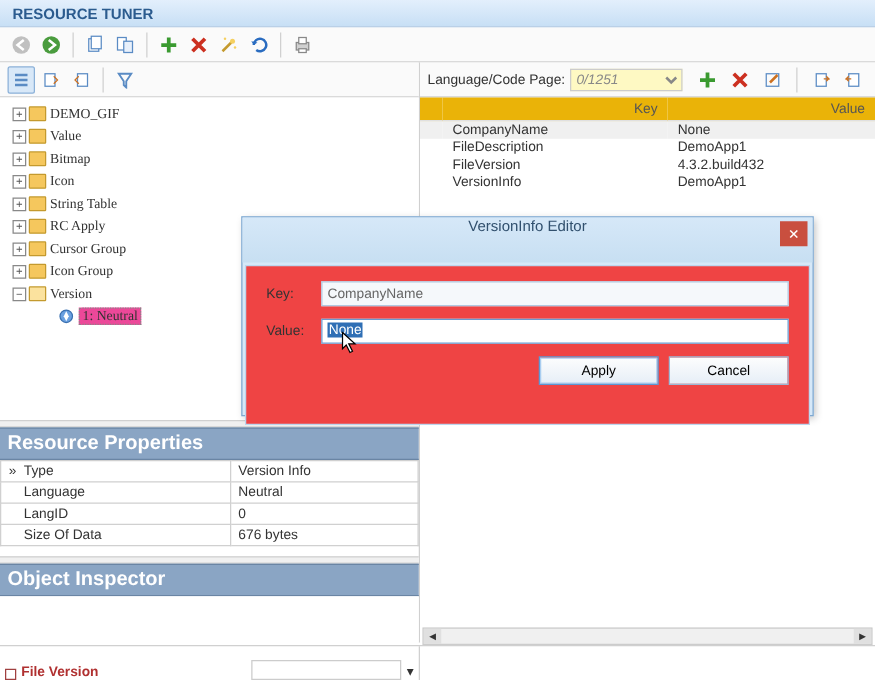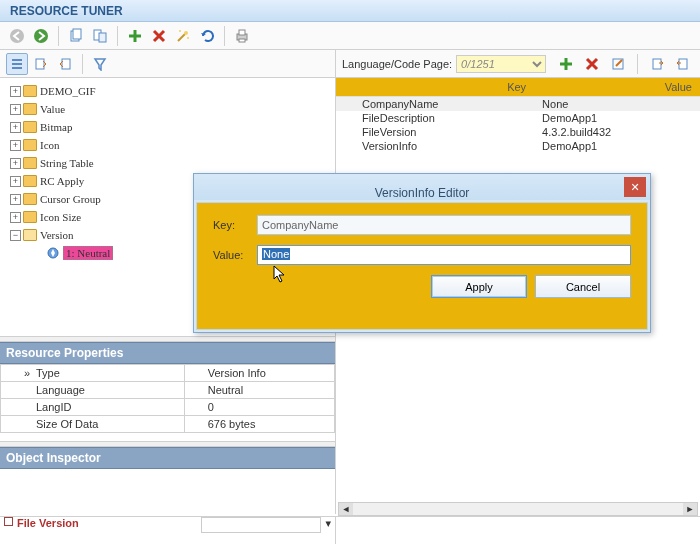--- a/index.html
+++ b/index.html
@@ -16,51 +16,51 @@
 .left-toolbar { height: 28px; display: flex; align-items: center; padding: 0 6px; gap: 2px; border-bottom: 1px solid #d0d0d0; background: #fafafa; }
 .tree { flex: 0 0 auto; height: 258px; overflow: auto; padding: 4px 6px; background: #fff; }
 .tree-item { display: flex; align-items: center; height: 18px; padding-left: 4px; gap: 2px; cursor: default; }
 .tree-item .expander { width: 11px; height: 11px; border: 1px solid #888; font-size: 9px; line-height: 9px; text-align: center; color: #555; cursor: pointer; }
 .tree-item .folder { width: 14px; height: 12px; background: #f5c75d; border: 1px solid #c49a2e; border-radius: 1px; position: relative; }
 .tree-item .folder.open { background: #fbe29e; }
 .tree-item.selected span.label { background: #ec4899; border: 1px dotted #888; padding: 0 2px; }
 .tree-item .label { margin-left: 1px; font-family: Liberation Serif, serif; }
 .tree-sub { padding-left: 36px; }
 
-.props-header { background: #8aa5c4; color: #fff; padding: 3px 6px; font-weight: bold; font-size: 12px; border-top: 1px solid #6a85a4; border-bottom: 1px solid #6a85a4; }
+.props-header { background: #8aa5c4; color: #fff; padding: 3px 6px; font-weight: bold; font-size: 16px; border-top: 1px solid #6a85a4; border-bottom: 1px solid #6a85a4; }
 .props-table { width: 100%; border-collapse: collapse; }
-.props-table td { border: 1px solid #d0d0d0; padding: 2px 23px; height: 16px; font-size: 11px; }
+.props-table td { border: 1px solid #d0d0d0; padding: 2px 6px; height: 16px; font-size: 11px; }
 .props-table td:first-child { width: 55%; }
 .chev { width: 12px; display: inline-block; }
 
 .right-panel { flex: 1; display: flex; flex-direction: column; }
 .lang-bar { height: 28px; display: flex; align-items: center; padding: 0 6px; border-bottom: 1px solid #d0d0d0; background: #fafafa; gap: 4px; }
 .lang-bar select { font-size: 11px; height: 18px; width: 90px; border: 1px solid #ccc; background: #fef9c3; color: #888; font-style: italic; }
 .kv-table { width: 100%; border-collapse: collapse; }
 .kv-table th { text-align: right; font-weight: normal; padding: 3px 8px; border-bottom: 1px solid #e0e0e0; background: #eab308; color: #555; }
 .kv-table td { padding: 1px 8px; }
 .kv-table tr.sel td { background: #f0f0f0; }
 
 .bottom-strip { position: absolute; bottom: 0; left: 0; right: 0; height: 28px; display: flex; border-top: 1px solid #d0d0d0; }
-.bottom-left { width: 336px; border-right: 1px solid #d0d0d0; display: flex; align-items: flex-start; padding: 0 4px; gap: 4px; }
+.bottom-left { width: 336px; border-right: 1px solid #d0d0d0; display: flex; align-items: flex-end; padding: 0 4px; gap: 4px; }
 .bottom-left .sq { width: 9px; height: 9px; border: 1px solid #a04040; }
 .bottom-left .fv { color: #b03030; font-weight: bold; flex: 1; }
 .bottom-left input { width: 120px; height: 16px; font-size: 11px; border: 1px solid #ccc; }
 .bottom-right { flex: 1; display: flex; align-items: center; padding: 0 6px; gap: 8px; }
 .view-tab { display: flex; align-items: center; gap: 3px; cursor: pointer; font-size: 11px; }
 .view-tab .ico { width: 12px; height: 12px; border: 1px solid #888; background: #e8f0fb; }
 .scroll-h { height: 14px; border: 1px solid #ccc; background: #f0f0f0; position: absolute; bottom: 28px; left: 338px; right: 2px; }
 .scroll-h .arrow { width: 14px; height: 12px; position: absolute; top: 0; background: #e0e0e0; text-align: center; font-size: 9px; line-height: 12px; cursor: pointer; }
 .scroll-h .arrow.l { left: 0; }
 .scroll-h .arrow.r { right: 0; }
 
 .dialog { position: absolute; left: 193px; top: 173px; width: 458px; height: 160px; background: #d6e8f8; border: 1px solid #7fa8d0; box-shadow: 2px 2px 6px rgba(0,0,0,0.25); }
-.dialog-title { height: 26px; background: linear-gradient(#d6e8f8,#c7dff2); display: flex; align-items: flex-end; justify-content: center; position: relative; color: #31506e; font-size: 12px; }
+.dialog-title { height: 36px; background: linear-gradient(#d6e8f8,#c7dff2); display: flex; align-items: flex-start; justify-content: center; position: relative; color: #31506e; font-size: 12px; }
 .dialog-close { position: absolute; right: 4px; top: 3px; width: 22px; height: 20px; background: #c94f3f; color: #fff; display: flex; align-items: center; justify-content: center; cursor: pointer; font-size: 11px; }
-.dialog-body { padding: 12px 16px 8px 16px; background: #eab308; margin: 2px; height: 128px; border: 1px solid #bcd6ee; }
+.dialog-body { padding: 12px 16px 8px 16px; background: #ef4444; margin: 2px; height: 128px; border: 1px solid #bcd6ee; }
 .dlg-row { display: flex; align-items: center; margin-bottom: 10px; }
 .dlg-row label { width: 44px; color: #333; }
 .dlg-row input { flex: 1; height: 20px; border: 1px solid #b0c8e0; padding: 0 4px; font-size: 11px; }
 .dlg-row input.readonly { background: #f5f8fb; color: #666; }
 .sel-text { background: #2f6fb5; color: #fff; padding: 0 1px; }
 .cursor-img { position: absolute; left: 273px; top: 265px; font-size: 16px; pointer-events: none; }
 .dlg-btns { display: flex; justify-content: flex-end; gap: 8px; margin-top: 10px; }
 .dlg-btn { width: 96px; height: 23px; border: 1px solid #9bb9d6; background: linear-gradient(#fdfdfd,#e6eef7); cursor: pointer; font-size: 11px; }
 .dlg-btn.primary { border: 1px solid #5c98d4; box-shadow: 0 0 0 1px #a9cdf0 inset; }
 
@@ -193,21 +193,21 @@
           <span class="label">RC Apply</span>
         </div>
       <div class="tree-item">
           <span class="expander">+</span>
           <span class="folder"></span>
           <span class="label">Cursor Group</span>
         </div>
       <div class="tree-item">
           <span class="expander">+</span>
           <span class="folder"></span>
-          <span class="label">Icon Size</span>
+          <span class="label">Icon Group</span>
         </div>
       <div class="tree-item">
           <span class="expander">−</span>
           <span class="folder open"></span>
           <span class="label">Version</span>
         </div>
       <div class="tree-sub">
         <div class="tree-item selected">
           <svg width="14" height="14">
               <circle cx="7" cy="7" r="5" fill="#6aa0e0" stroke="#3a70b0"></circle>

